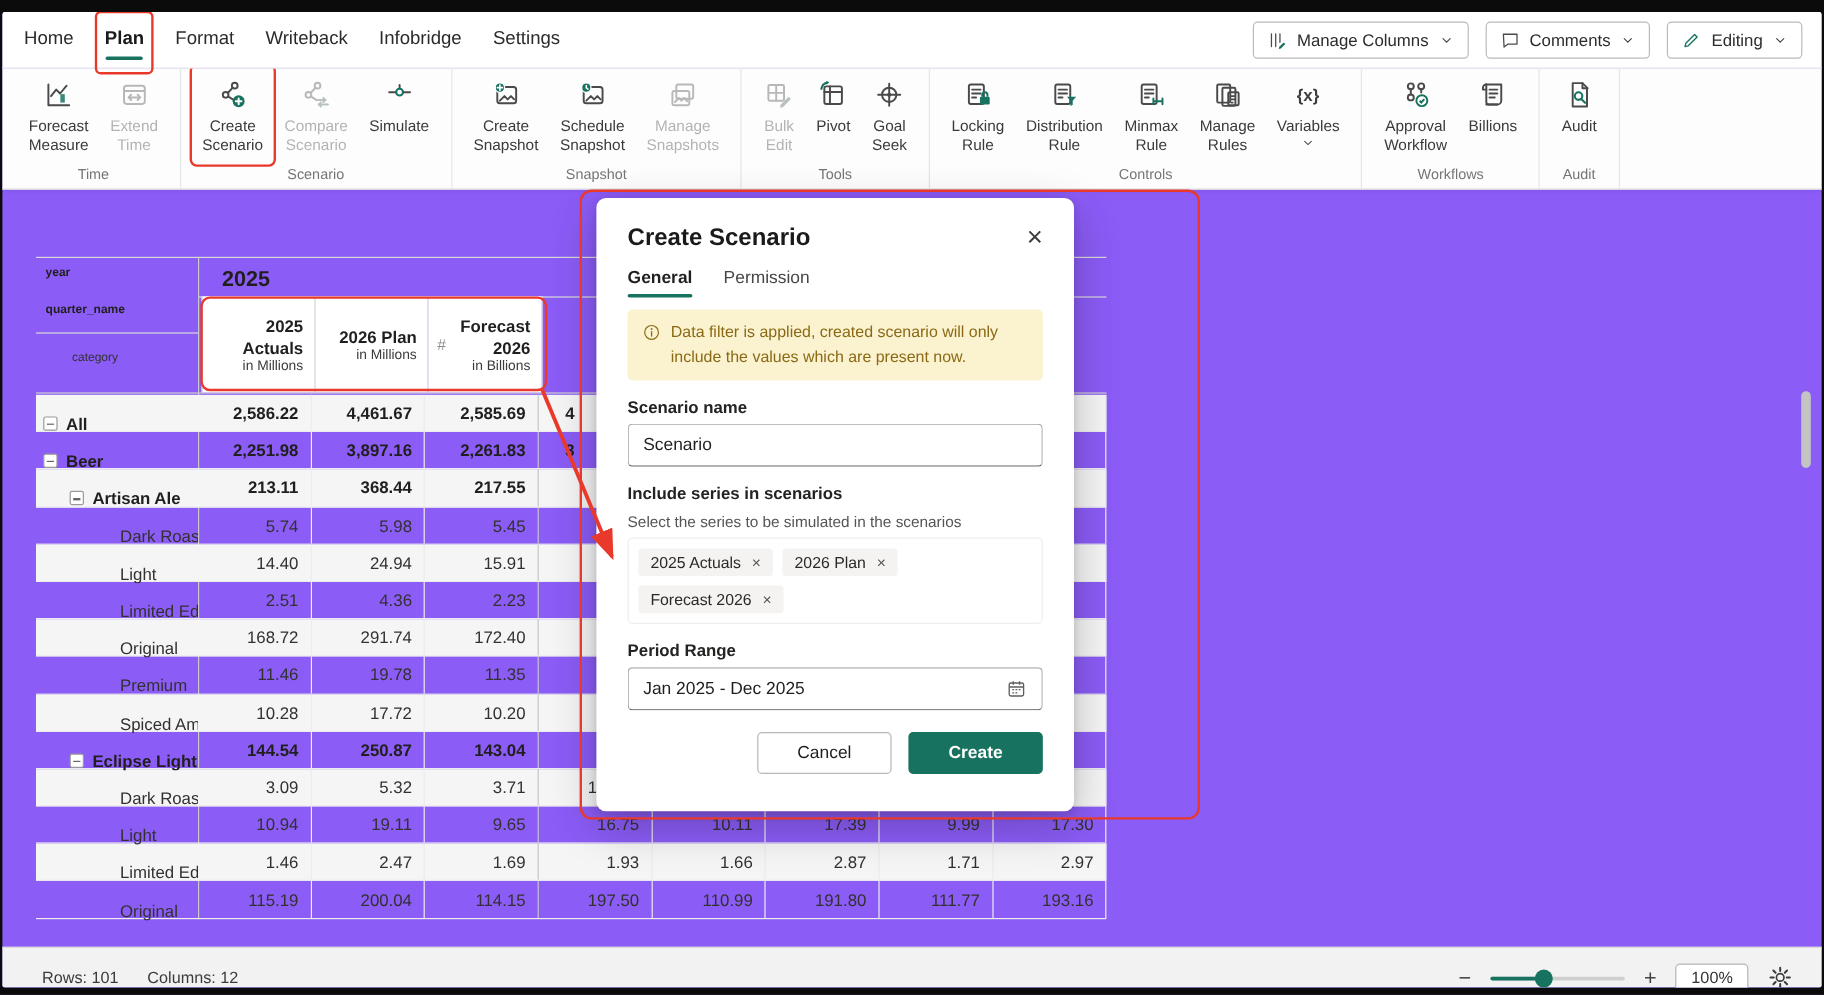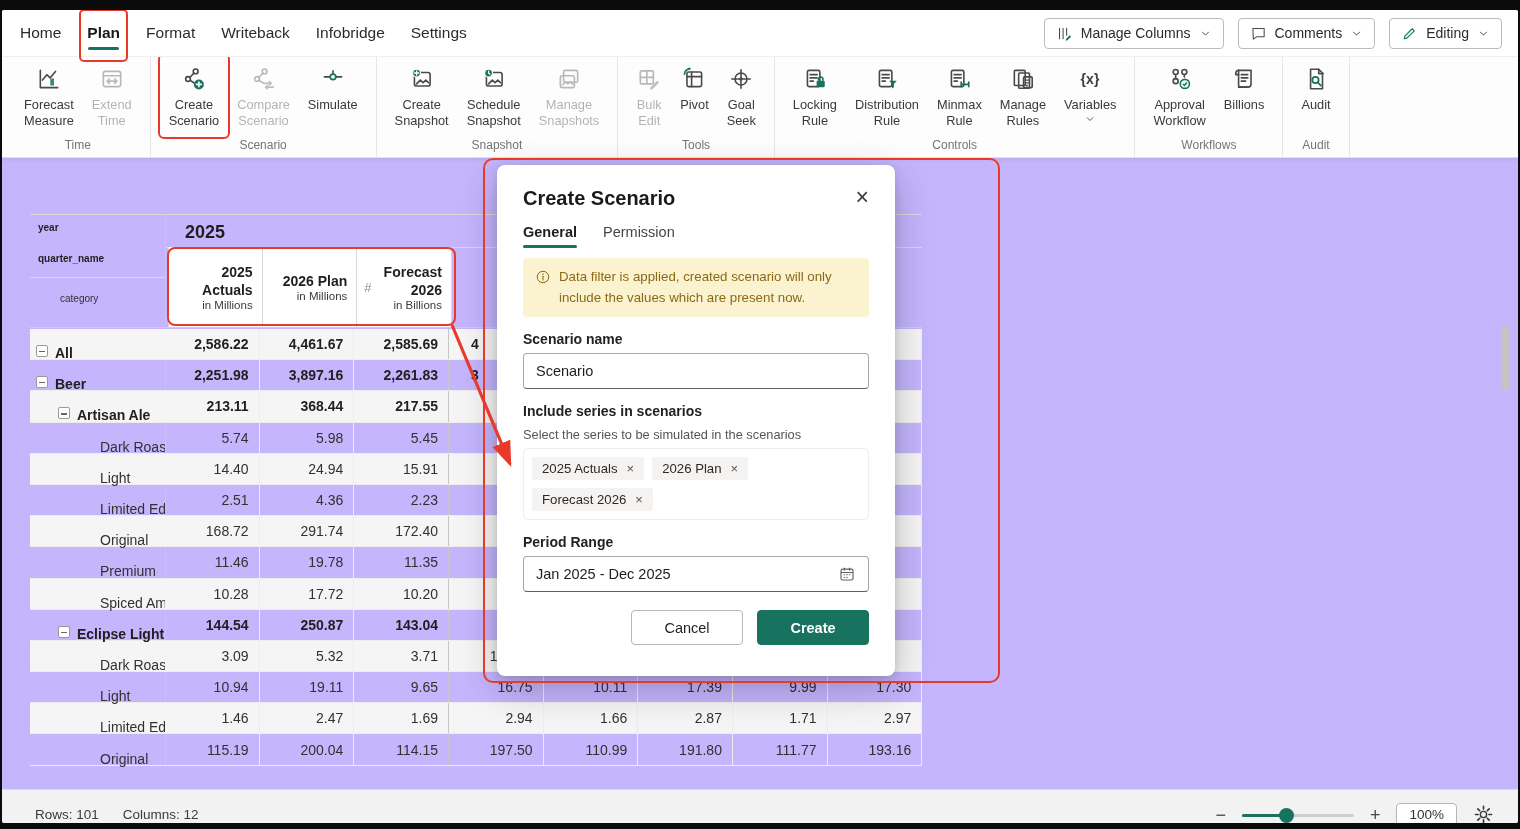--- a/index.html
+++ b/index.html
@@ -1,18 +1,18 @@
 <!DOCTYPE html>
 <html style="--accent: #17735F; --anno: #E8392B;"><head>
 <meta charset="utf-8">
 <style>
   * { margin:0; padding:0; box-sizing:border-box; }
   body { font-family:"Liberation Sans","DejaVu Sans",sans-serif; background:#222; }
   .stage { position:relative; width:1520px; height:829px; background:#0b0b0b; overflow:hidden; }
-  .win { position:absolute; left:2px; top:10px; right:2px; bottom:6px; background:#c4b5fd; overflow:hidden; border-radius:2px; }
+  .win { position:absolute; left:2px; top:10px; right:2px; bottom:6px; background:#8b5cf6; overflow:hidden; border-radius:2px; }
   .canvas { position:absolute; left:-2px; top:-10px; width:1520px; height:829px; }
 
   
   .menubar { position:absolute; left:0; top:10px; width:1520px; height:47px; background:#fff;
              display:flex; align-items:center; padding:0 18px 0 20px; z-index:40; border-bottom:1px solid #f0f0f0; }
   .menu-left { display:flex; gap:26px; align-items:center; }
   .menu-item { font-size:15.5px; color:#2b2b2b; position:relative; cursor:pointer; white-space:nowrap; }
   .menu-item.active { font-weight:700; color:#1a1a1a; }
   .menu-item.active::after { content:""; position:absolute; left:1px; right:1px; bottom:-8px; height:3px;
                              background:var(--accent); border-radius:2px; }
@@ -48,21 +48,21 @@
   .mheaders { position:absolute; left:168px; top:247px; width:284px; height:80px; display:flex; }
   .mh-cell { width:94.66px; border-right:1px solid #d8d8d8; display:flex; flex-direction:column;
              justify-content:center; align-items:flex-end; padding:2px 9px 2px 2px; position:relative; background:#fff; }
   .mh-cell:first-child { border-left:1px solid #d8d8d8; }
   .mh-title { font-size:14px; font-weight:700; color:#201f1e; text-align:right; line-height:1.3; }
   .mh-unit { font-size:11.5px; color:#3b3b3b; }
   .mh-hash { position:absolute; left:7px; top:50%; transform:translateY(-50%); font-size:13px; color:#8f8f8f; }
   #tbody { position:absolute; left:30px; top:329px; width:892px; }
   .trow { display:flex; height:31.2px; align-items:center; border-bottom:1px solid #ededed; }
   .trow:nth-child(odd) { background:#f5f5f5; }
-  .tname { width:135px; display:flex; gap:7px; font-size:14px; color:#323130;
+  .tname { width:135px; display:flex; align-items:center; gap:7px; font-size:14px; color:#323130;
            overflow:hidden; white-space:nowrap; flex:none;margin-top:18px; }
   .tname.b { font-weight:700; color:#201f1e; }
   .cbox { width:12px; height:12px; border:1px solid #9a9a9a; border-radius:2px; position:relative; flex:none; background:#fff; }
   .cbox::after { content:""; position:absolute; left:2px; right:2px; top:4.8px; height:1.4px; background:#666; }
   .tcell { width:94.66px; flex:none; text-align:right; padding-right:10px; font-size:14px; color:#323130;
            border-right:1px solid #ececec; height:100%; display:flex; align-items:center; justify-content:flex-end; }
   .tcell.b { font-weight:700; color:#201f1e; }
   .tcell.c3 { border-right:1px solid #c6c6c6; }
   .tcell.frag { justify-content:flex-start; padding-left:22px; }
   .scroll-thumb { position:absolute; left:1501px; top:326px; width:8px; height:64px; background:#c4c4c4; border-radius:4px; cursor:pointer; }
@@ -628,21 +628,21 @@
             <div class="tcell">9.99</div>
             <div class="tcell">17.30</div>
           </div>
           <div class="trow">
             <div class="tname" style="padding-left: 70px;">
               <span>Limited Edi...</span>
             </div>
             <div class="tcell">1.46</div>
             <div class="tcell">2.47</div>
             <div class="tcell c3">1.69</div>
-            <div class="tcell">2.94</div>
+            <div class="tcell">1.93</div>
             <div class="tcell">1.66</div>
             <div class="tcell">2.87</div>
             <div class="tcell">1.71</div>
             <div class="tcell">2.97</div>
           </div>
           <div class="trow">
             <div class="tname" style="padding-left: 70px;">
               <span>Original</span>
             </div>
             <div class="tcell">115.19</div>

